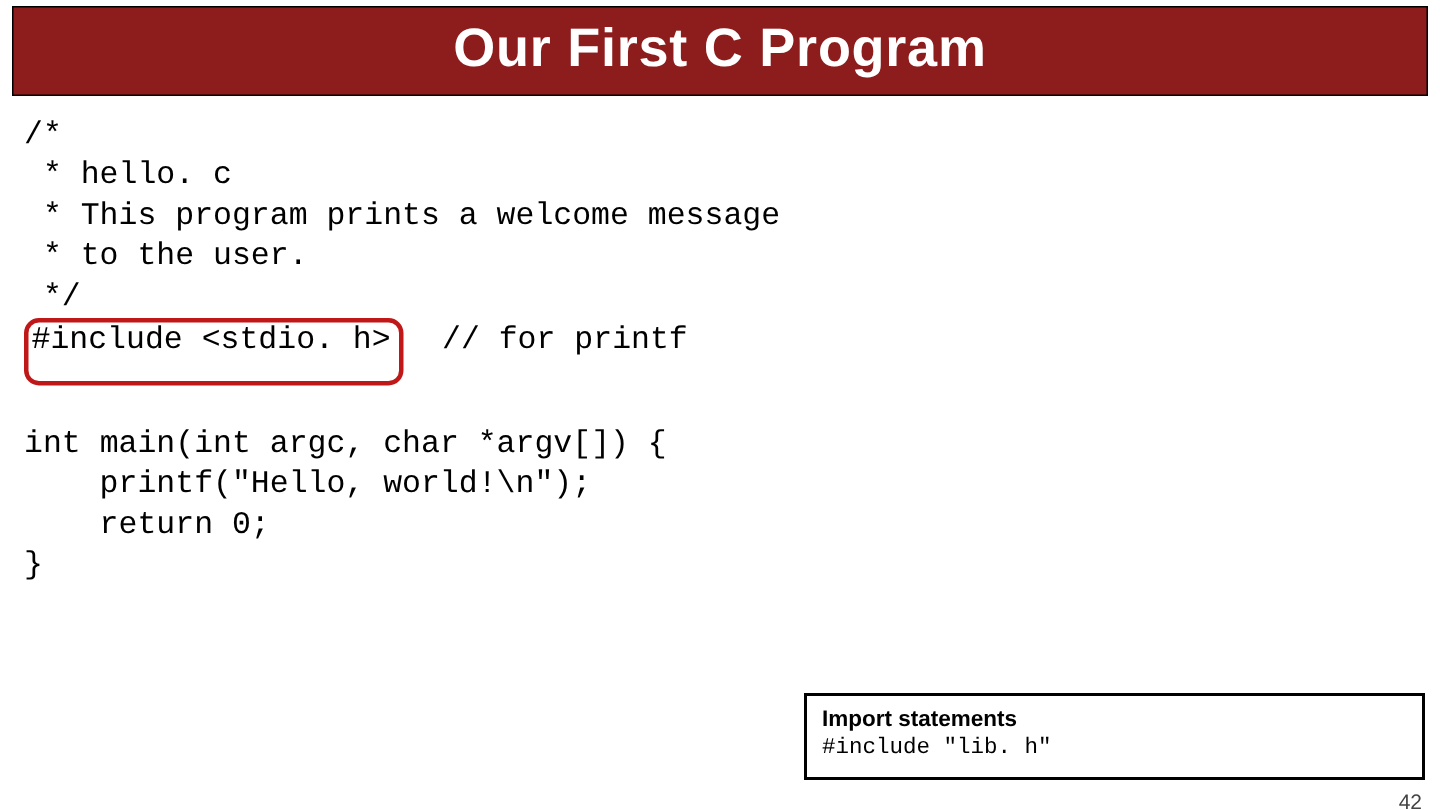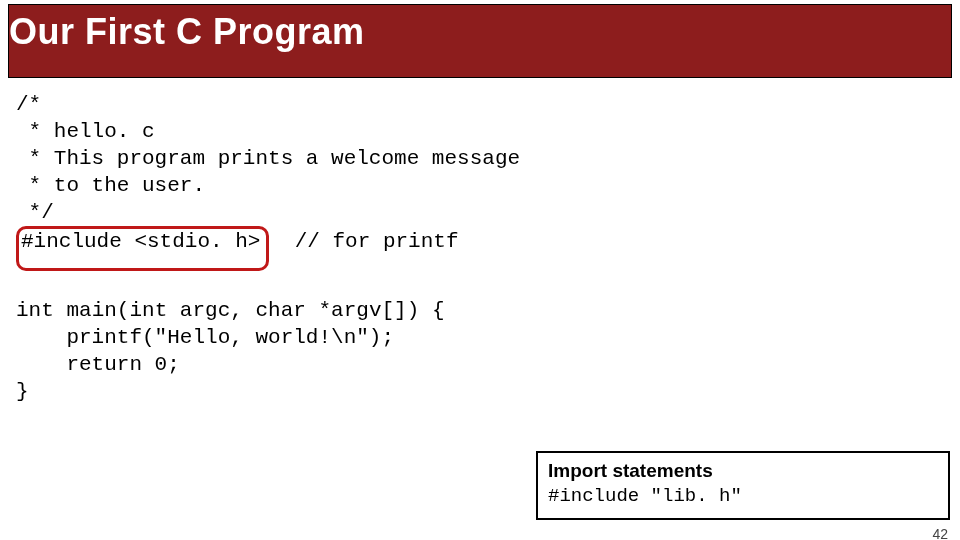--- a/index.html
+++ b/index.html
@@ -3,21 +3,22 @@
 <meta charset="utf-8">
 <style>
   * { margin: 0; padding: 0; box-sizing: border-box; }
   html, body { width: 960px; height: 540px; background: #fff; font-family: Arial, Helvetica, sans-serif; overflow: hidden; }
   .slide { position: relative; width: 960px; height: 540px; }
 
   .title-bar {
     background: #8d1d1d;
     width: 944px;
     margin: 4px 8px 0 8px;
-    padding: 6px 0 24px 0;
+    padding: 6px 0 10px 0;
+    text-align: center;
     border: 1px solid #000;
   }
   .title-bar h1 {
     color: #fff;
     font-weight: 800;
     font-size: 36px;
     letter-spacing: 0.5px;
   }
 
   .code-block {
@@ -43,21 +44,21 @@
   }
 
   .callout {
     position: absolute;
     right: 10px;
     bottom: 24px;
     width: 414px;
     border: 2px solid #000;
     padding: 6px 10px 10px 10px;
     background: #fff;
-    font-size: 19px;
+    font-size: 15px;
     line-height: 1.28;
   }
   .callout .co-line { display: block; }
   .callout .co-bold { font-weight: 700; }
   .callout .co-mono { font-family: Consolas, "Courier New", monospace; }
 
   .page-num {
     position: absolute;
     right: 12px;
     bottom: 2px;

